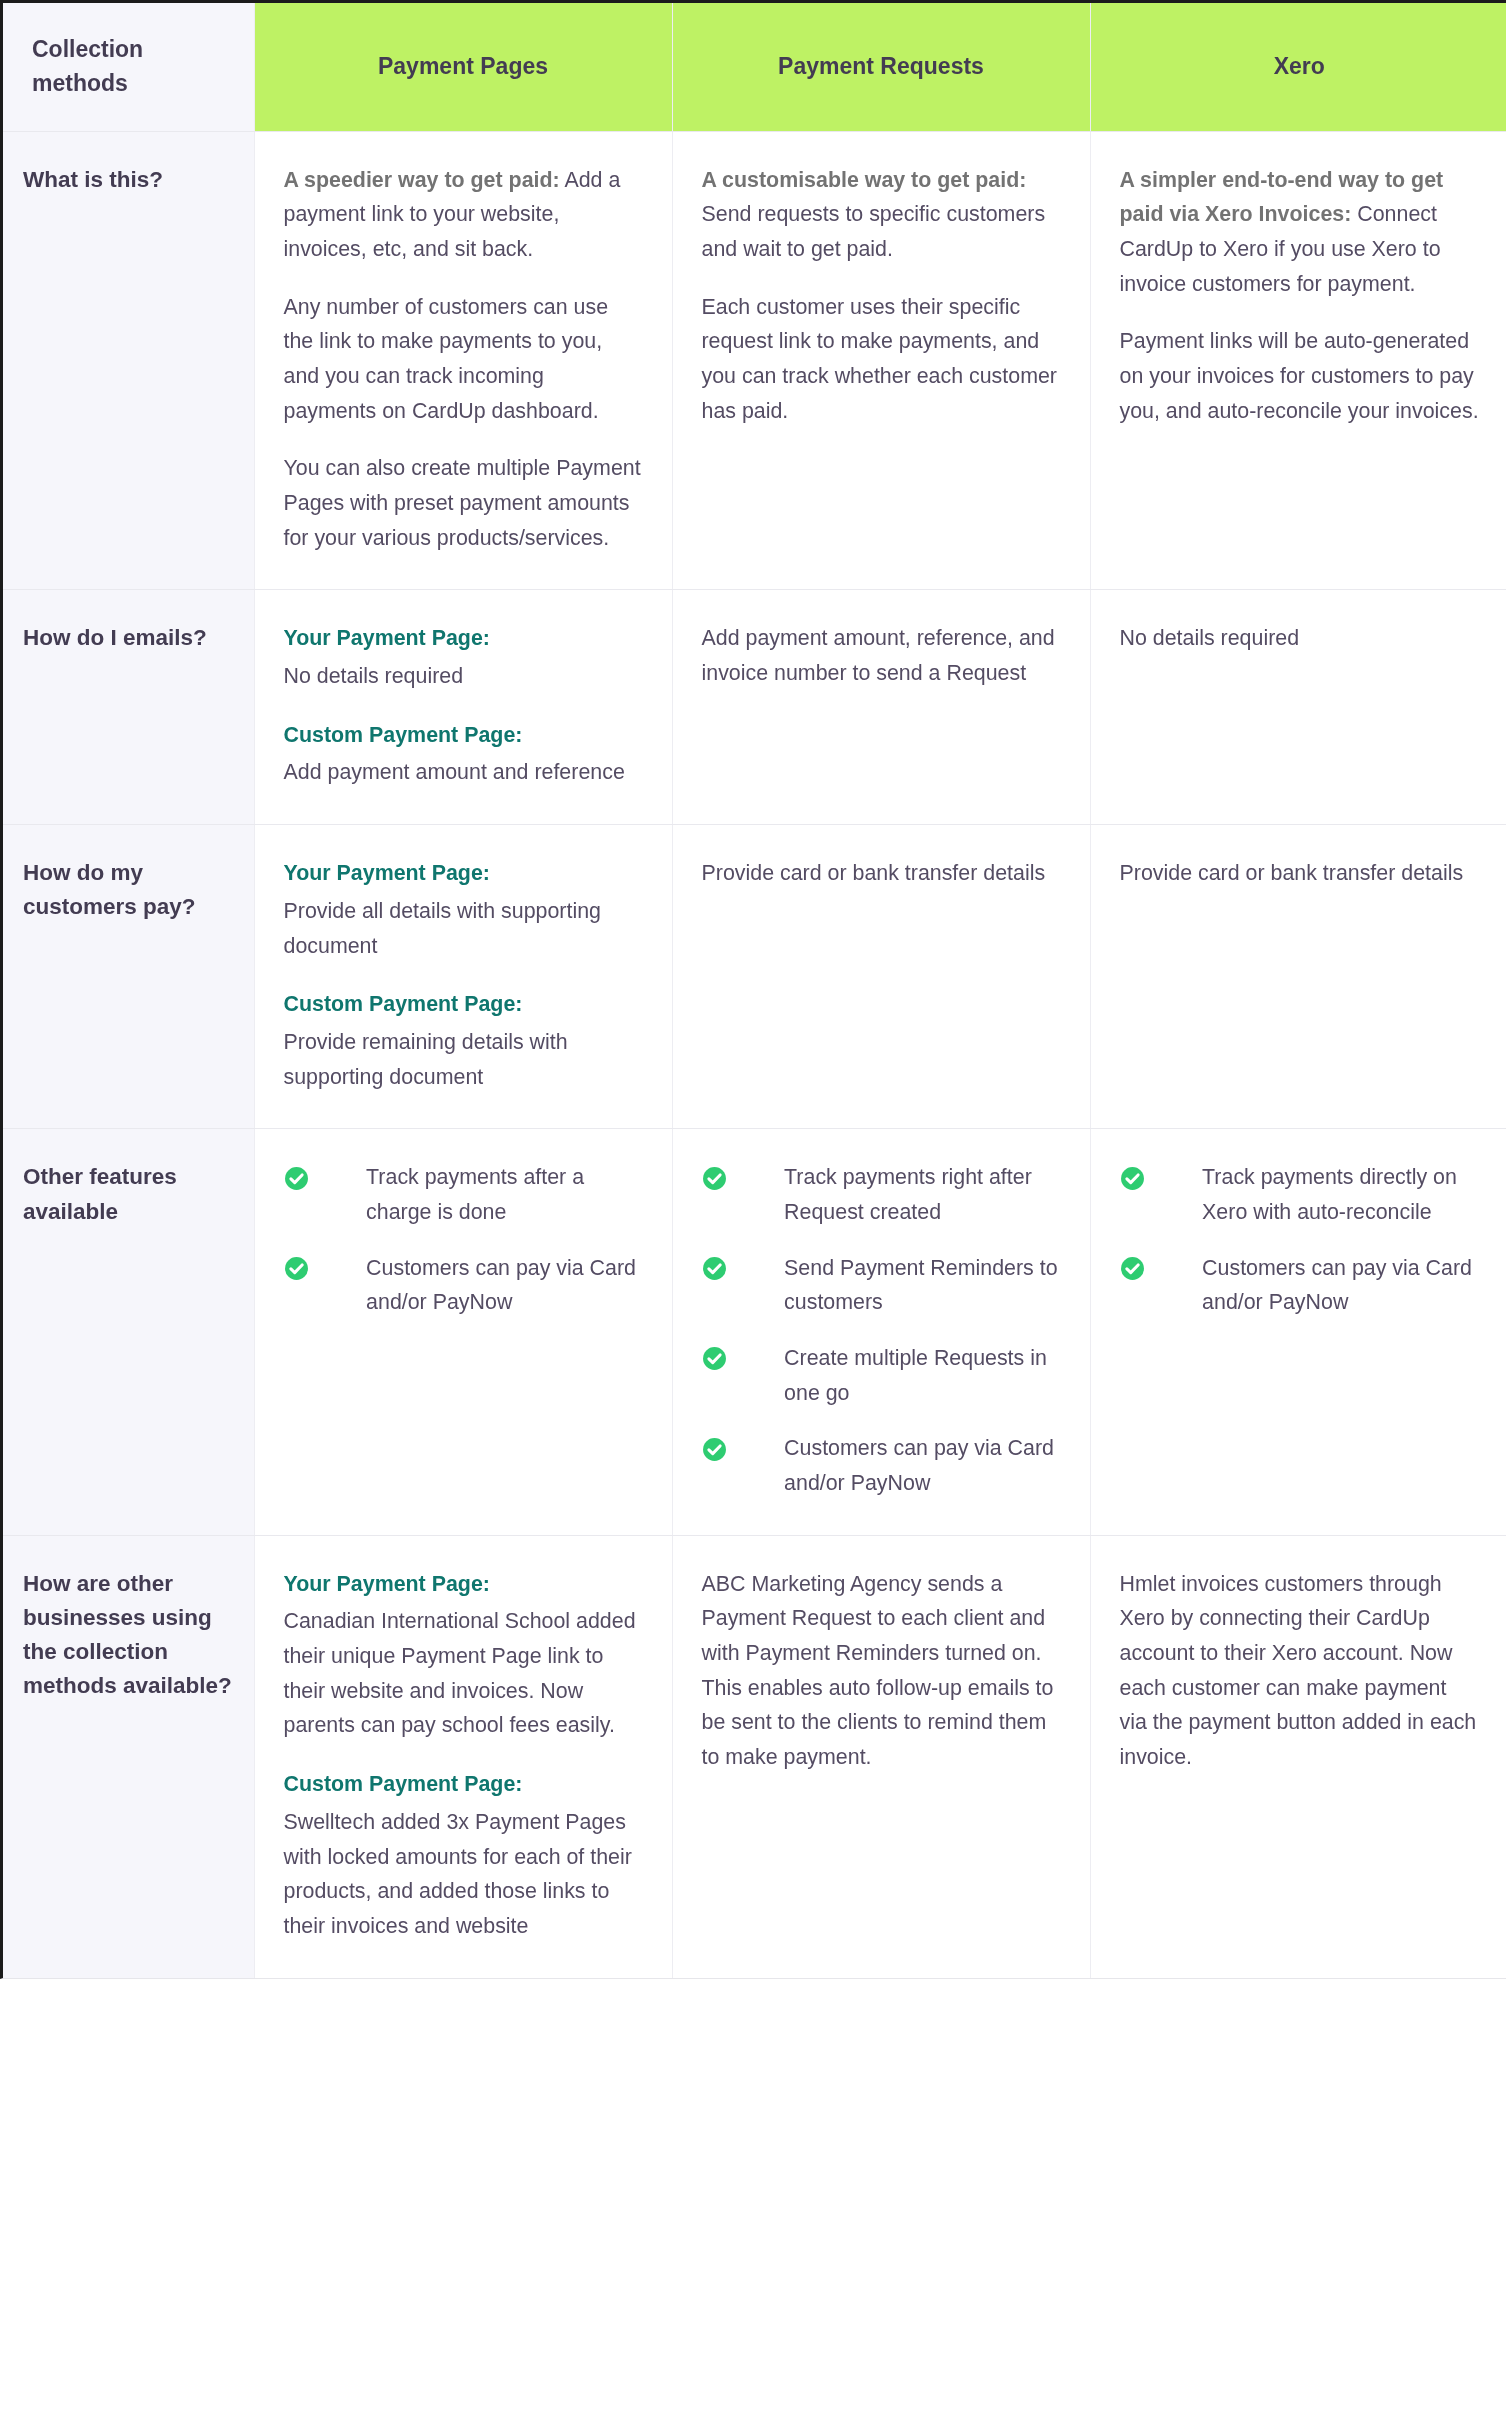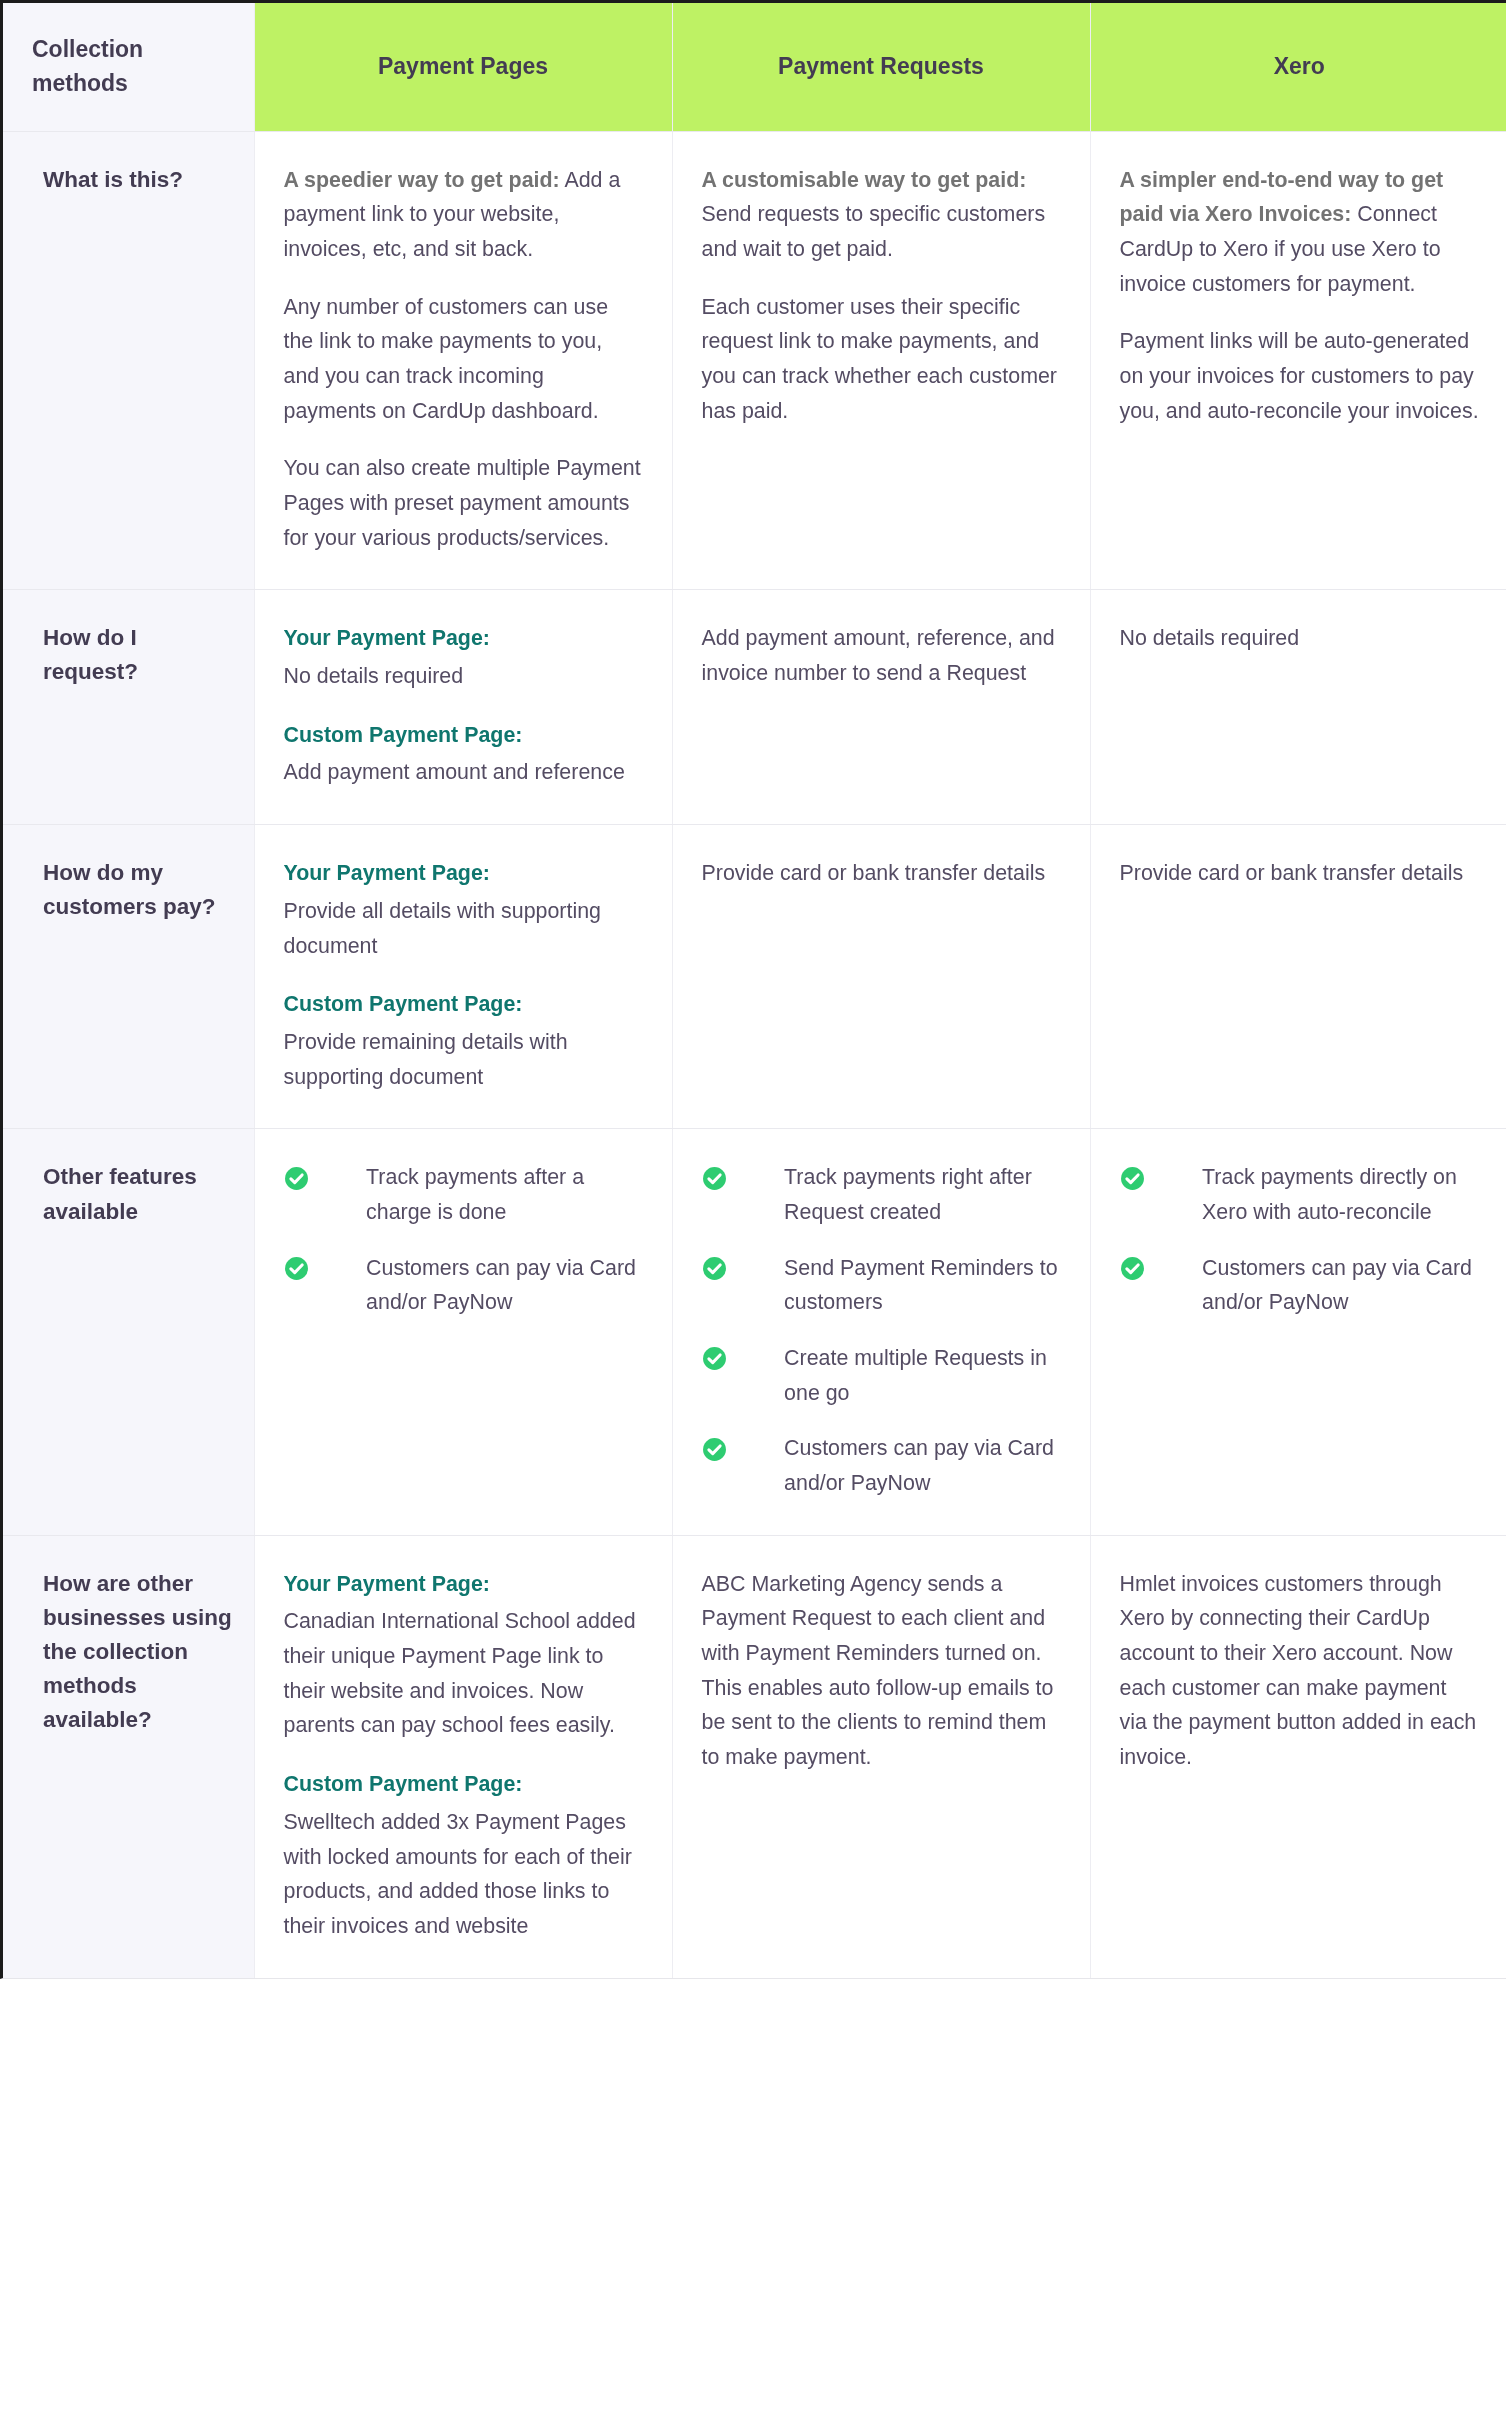--- a/index.html
+++ b/index.html
@@ -69,21 +69,21 @@
   }
   tbody tr:last-child td { border-bottom: none; }
   tbody td:last-child { border-right: none; }
 
   td.rowhead {
     background: #f6f6fb;
     font-weight: 700;
     font-size: 22.5px;
     color: #433c52;
     line-height: 1.52;
-    padding-left: 40px;
+    padding-left: 20px;
     padding-right: 21px;
   }
 
   td.cell {
     background: #ffffff;
     color: #544c63;
   }
 
   
   .para { margin: 0 0 23px 0; }
@@ -159,21 +159,21 @@
           <td class="cell">
             <div class="para"><span class="lead">A customisable way to get paid:</span><span> Send requests to specific customers and wait to get paid.</span></div>
             <div class="para"><span>Each customer uses their specific request link to make payments, and you can track whether each customer has paid.</span></div>
           </td>
           <td class="cell">
             <div class="para"><span class="lead">A simpler end-to-end way to get paid via Xero Invoices:</span><span> Connect CardUp to Xero if you use Xero to invoice customers for payment.</span></div>
             <div class="para"><span>Payment links will be auto-generated on your invoices for customers to pay you, and auto-reconcile your invoices.</span></div>
           </td>
         </tr>
         <tr>
-          <td class="rowhead">How do I request?</td>
+          <td class="rowhead">How do I emails?</td>
           <td class="cell">
             <div class="block">
               <span class="label">Your Payment Page:</span>
               <span class="body">No details required</span>
             </div>
             <div class="block">
               <span class="label">Custom Payment Page:</span>
               <span class="body">Add payment amount and reference</span>
             </div>
           </td>

